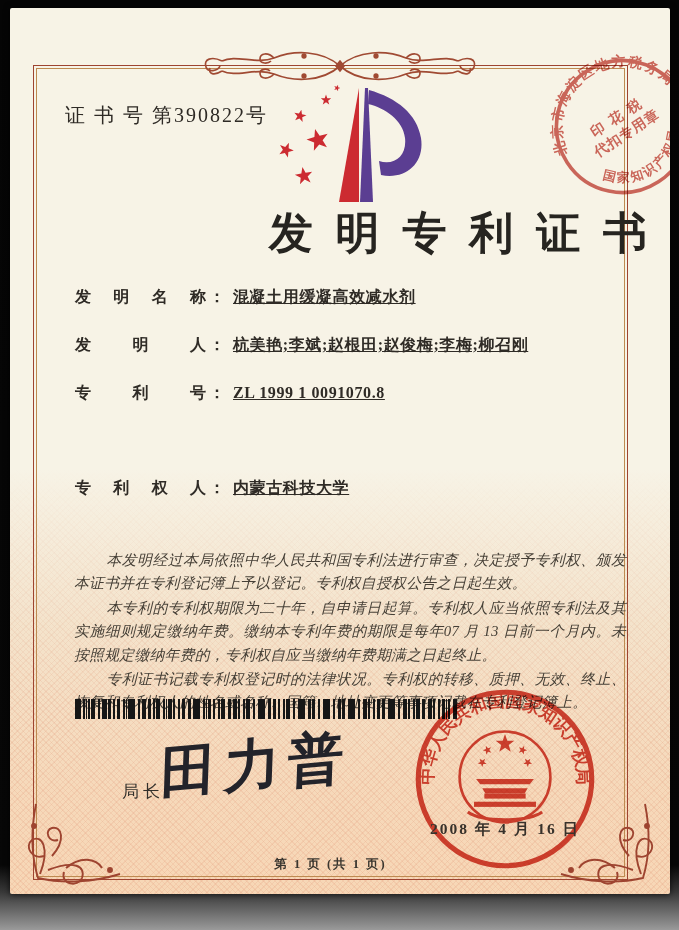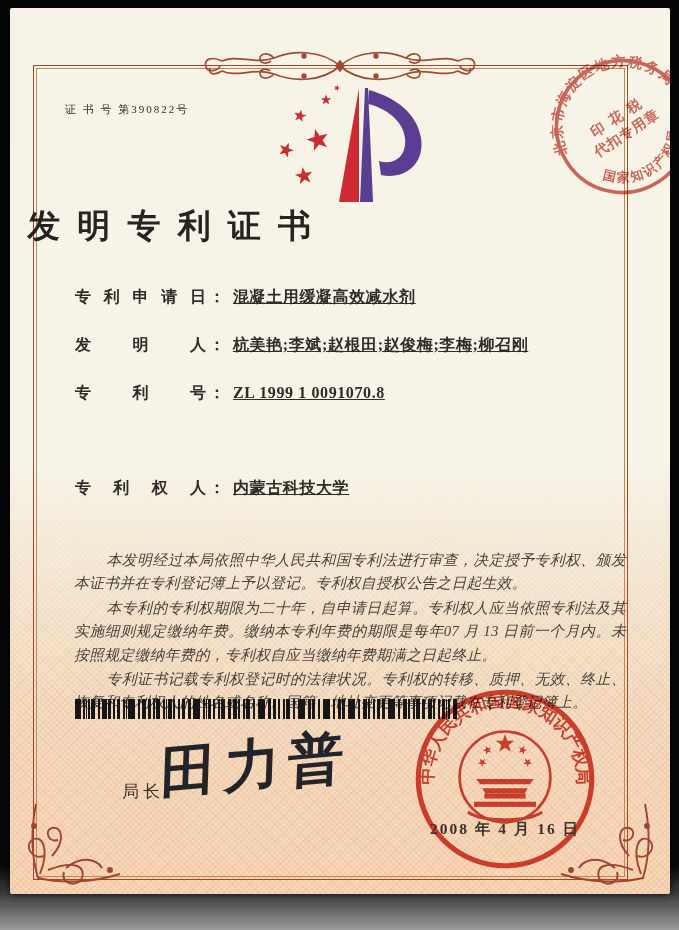--- a/index.html
+++ b/index.html
@@ -14,24 +14,24 @@
     background-image:
       repeating-linear-gradient(45deg,rgba(214,118,88,.12) 0 1px,transparent 1px 4px),
       repeating-linear-gradient(-45deg,rgba(214,118,88,.12) 0 1px,transparent 1px 4px);
     -webkit-mask-image:linear-gradient(180deg,transparent 52%,#000 80%);
     mask-image:linear-gradient(180deg,transparent 52%,#000 80%);}
   .frame{position:absolute;left:23px;top:57px;width:595px;height:815px;
     border:1.6px solid #9e4430;z-index:1;}
   .frame::before{content:"";position:absolute;inset:2px;border:1px solid #bd8a50;}
   .ornament{position:absolute;z-index:2;}
   .cert-number{position:absolute;left:55px;top:94px;z-index:2;
-    font-size:11px;letter-spacing:2px;color:#2e2a25;white-space:nowrap;}
+    font-size:20px;letter-spacing:2px;color:#2e2a25;white-space:nowrap;}
   .logo{position:absolute;left:263px;top:70px;width:150px;height:130px;z-index:2;}
-  .cert-title{position:absolute;left:0;right:0;top:196px;z-index:2;text-align:left;
-    font-size:33px;font-weight:700;color:#262420;letter-spacing:.52em;text-indent:.52em;white-space:nowrap;}
+  .cert-title{position:absolute;left:0;right:0;top:196px;z-index:2;text-align:right;
+    font-size:44px;font-weight:700;color:#262420;letter-spacing:.52em;text-indent:.52em;white-space:nowrap;}
   .field-row{position:absolute;left:65px;z-index:2;white-space:nowrap;
     font-size:16px;font-weight:600;color:#2f2b26;}
   .flabel{display:inline-block;width:132px;text-align:justify;text-align-last:justify;letter-spacing:1px;vertical-align:bottom;}
   .fcolon{margin:0 8px 0 2px;}
   .fvalue{letter-spacing:.6px;text-decoration:underline;}
   .body-text{position:absolute;left:64px;top:541px;width:552px;z-index:2;}
   .body-text p{margin:0 0 1px 0;font-style:italic;font-weight:500;font-size:14.8px;
     line-height:23.4px;color:#453f36;text-indent:2.2em;letter-spacing:.3px;text-align:justify;}
   .barcode{position:absolute;left:65px;top:691px;width:382px;height:20px;z-index:2;
     border-left:3px solid #161616;
@@ -127,21 +127,21 @@
         <text x="80" y="92" font-size="13.5" font-weight="700" text-anchor="middle" letter-spacing="1">代扣专用章</text>
         <text font-size="12.5" font-weight="700" letter-spacing="2">
           <textPath href="#tsArcB" startOffset="50%" text-anchor="middle">国家知识产权局</textPath>
         </text>
       </g>
     </svg>
 
     <div class="cert-title">发明专利证书</div>
 
     <div class="field-row" style="top:279px">
-      <span class="flabel">专利申请日</span><span class="fcolon">：</span><span class="fvalue">混凝土用缓凝高效减水剂</span>
+      <span class="flabel">发明名称</span><span class="fcolon">：</span><span class="fvalue">混凝土用缓凝高效减水剂</span>
     </div>
     <div class="field-row" style="top:327px">
       <span class="flabel">发明人</span><span class="fcolon">：</span><span class="fvalue">杭美艳;李斌;赵根田;赵俊梅;李梅;柳召刚</span>
     </div>
     <div class="field-row" style="top:375px">
       <span class="flabel">专利号</span><span class="fcolon">：</span><span class="fvalue">ZL 1999 1 0091070.8</span>
     </div>
     <div class="field-row" style="top:470px">
       <span class="flabel">专利权人</span><span class="fcolon">：</span><span class="fvalue">内蒙古科技大学</span>
     </div>
@@ -176,15 +176,16 @@
           <path d="M64,92 L120,92 L116,97 L68,97 Z"></path>
           <path d="M70,101 L114,101 L111,106 L73,106 Z"></path>
           <rect x="72" y="106" width="40" height="5"></rect>
           <rect x="62" y="114" width="60" height="5"></rect>
           <path d="M56,124 C70,134 114,134 128,124" fill="none" stroke="#d03a2c" stroke-width="3"></path>
         </g>
       </g>
     </svg>
     <div class="seal-date">2008 年 4 月 16 日</div>
 
+    <div class="page-footer">第 1 页 (共 1 页)</div>
 
   </div>
 </div>
 
 </body></html>

